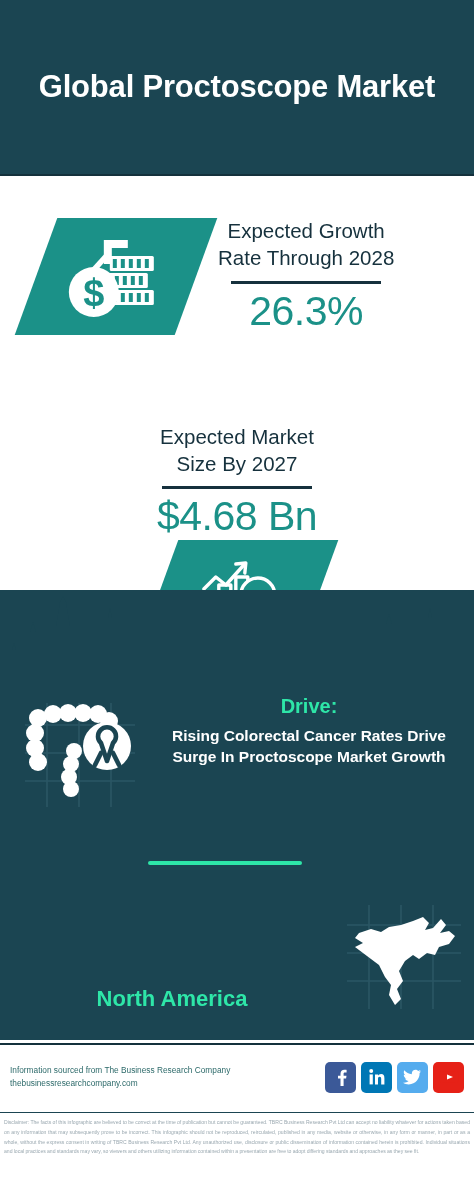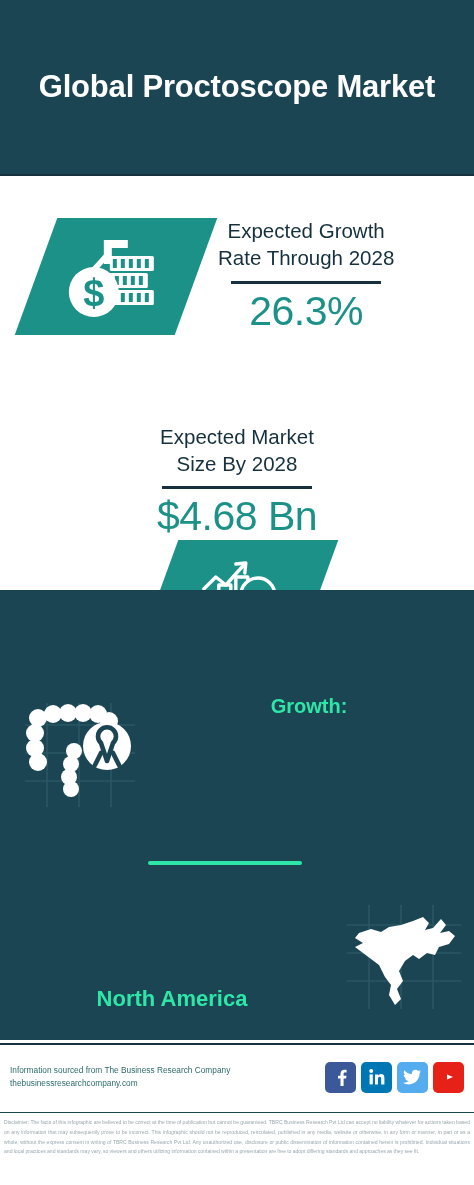--- a/index.html
+++ b/index.html
@@ -218,21 +218,21 @@
       <div class="stat-label">Rate Through 2028</div>
       <div class="stat-rule"></div>
       <div class="stat-value">26.3%</div>
     </div>
   </div>
 
   <div class="row" style="top:424px; left:0;flex-direction:column;">
     <div style="width:28px;flex:none;"></div>
     <div class="stat-block">
       <div class="stat-label">Expected Market</div>
-      <div class="stat-label">Size By 2028</div>
+      <div class="stat-label">Size By 2027</div>
       <div class="stat-rule"></div>
       <div class="stat-value">$4.68 Bn</div>
     </div>
     <div style="width:32px;flex:none;"></div>
     <div class="para">
       <span class="ico">
         <svg width="86" height="84" viewBox="0 0 86 84">
           <g fill="none" stroke="#ffffff" stroke-width="3.4" stroke-linecap="round" stroke-linejoin="round">
             <polyline points="10,34 22,22 32,30 50,10"></polyline>
             <polyline points="42,9 52,8 51,18"></polyline>
@@ -297,21 +297,22 @@
           </g>
           <g fill="none" stroke="#1b4552" stroke-width="4.6" stroke-linecap="round">
             <path d="M86 62 L80 44 A9 9 0 1 1 92 44 L86 62"></path>
             <path d="M80 54 L74 66"></path>
             <path d="M92 54 L98 66"></path>
           </g>
         </svg>
       </span>
     </div>
     <div class="driver-text">
-      <div class="driver-head">Growth:</div>
+      <div class="driver-head">Drive:</div>
+      <div class="driver-body">Rising Colorectal Cancer Rates Drive Surge In Proctoscope Market Growth</div>
     </div>
   </div>
 
   <div class="mint-rule"></div>
 
   <div class="region-row">
     <div class="region-text">
       <div class="region-head">North America</div>
     </div>
     <div class="region-map">

